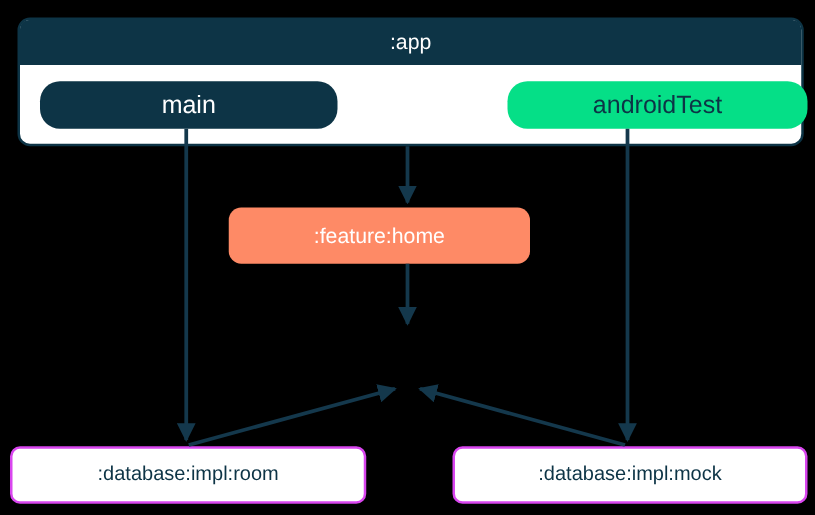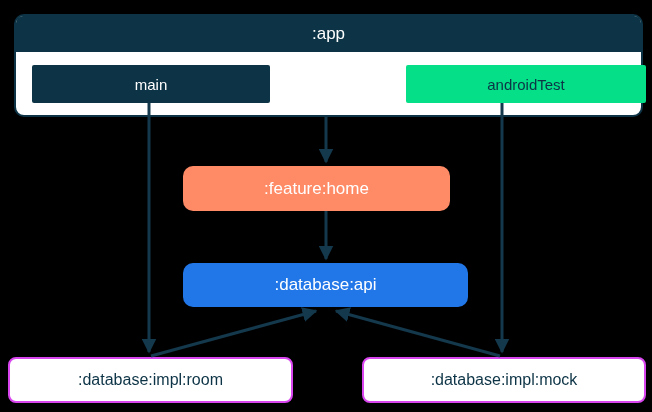--- a/index.html
+++ b/index.html
@@ -37,43 +37,43 @@
     border-radius: 7px 7px 0 0;
     display: flex;
     align-items: center;
     justify-content: center;
     color: #ffffff;
     font-size: 17px;
   }
   .pill {
     position: absolute;
     height: 38px;
-    border-radius: 2px;
+    border-radius: 16px;
     display: flex;
     align-items: center;
     justify-content: center;
-    font-size: 15px;
+    font-size: 20px;
     box-sizing: border-box;
   }
   .pill-main {
     left: 16px; top: 49px;
     width: 238px;
     background: #0D3446;
     color: #ffffff;
   }
   .pill-androidtest {
     left: 366px; top: 49px;
     width: 240px;
     background: #05DF87;
     color: #0D3446;
     margin-left: 24px;
   }
   .feature-home {
     left: 183px; top: 166px;
-    width: 267px; height: 45px;
+    width: 241px; height: 45px;
     background: #FE8A66;
     color: #ffffff;
     border-radius: 10px;
   }
   .database-api {
     left: 183px; top: 263px;
     width: 285px; height: 44px;
     background: #2277E8;
     color: #ffffff;
     border-radius: 10px;
@@ -110,23 +110,20 @@
     </div>
     <div class="pill pill-androidtest">
       <span>androidTest</span>
     </div>
   </div>
 
   <div class="node feature-home">
     <span>:feature:home</span>
   </div>
 
-  <div class="node database-api">
-    <span>:database:api</span>
-  </div>
 
   <div class="node impl-box impl-room">
     <span>:database:impl:room</span>
   </div>
 
   <div class="node impl-box impl-mock">
     <span>:database:impl:mock</span>
   </div>
 
   <svg class="edges-overlay" viewBox="0 0 652 412" xmlns="http://www.w3.org/2000/svg">

